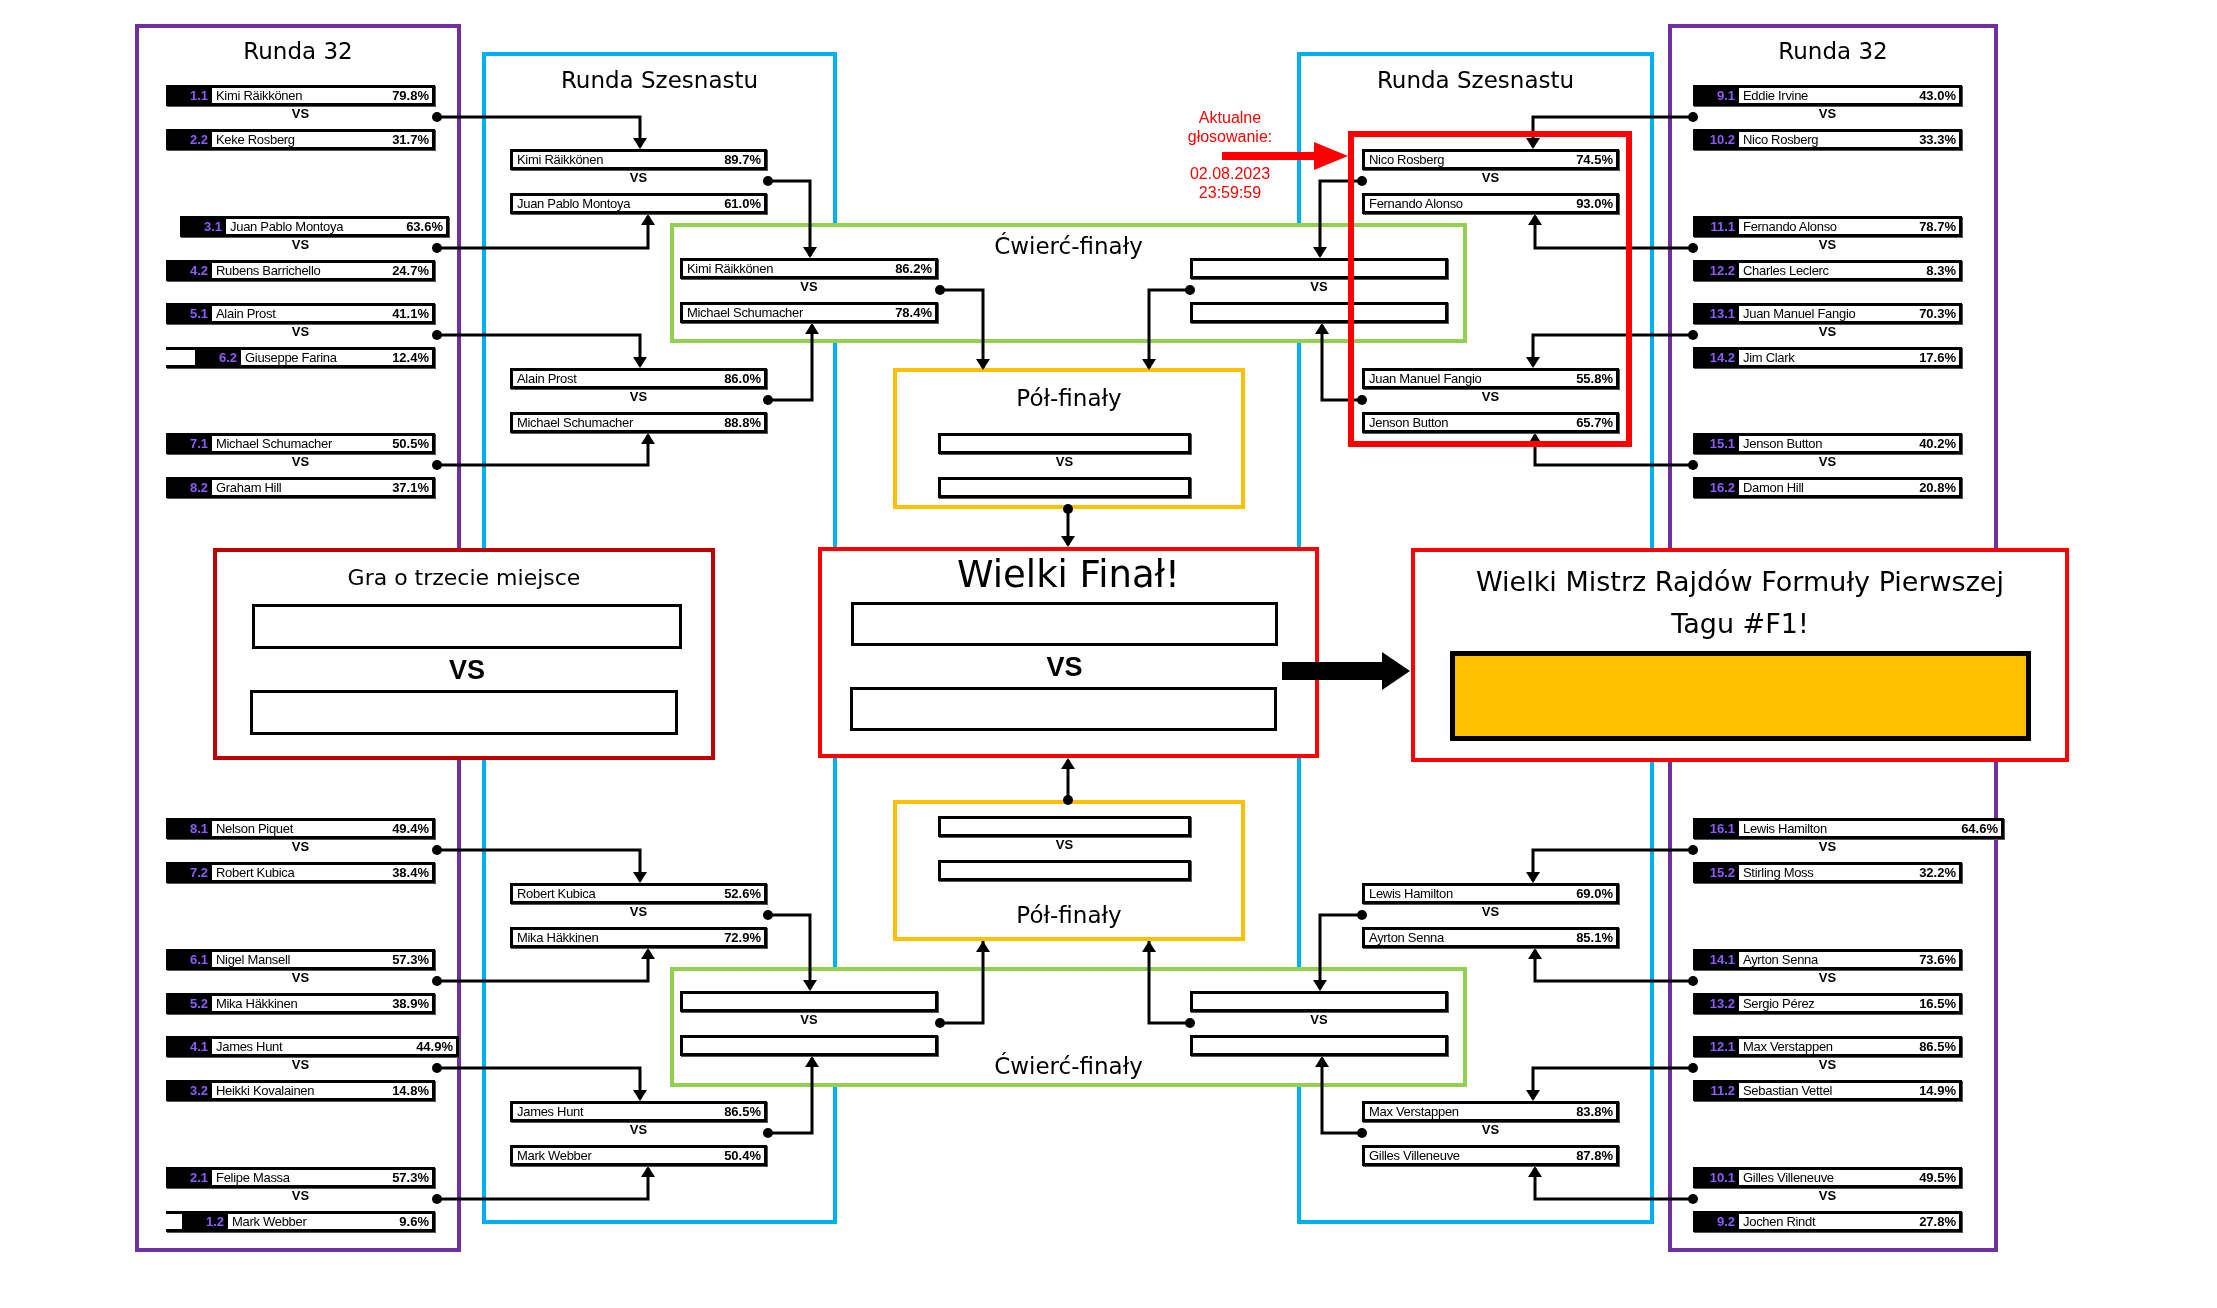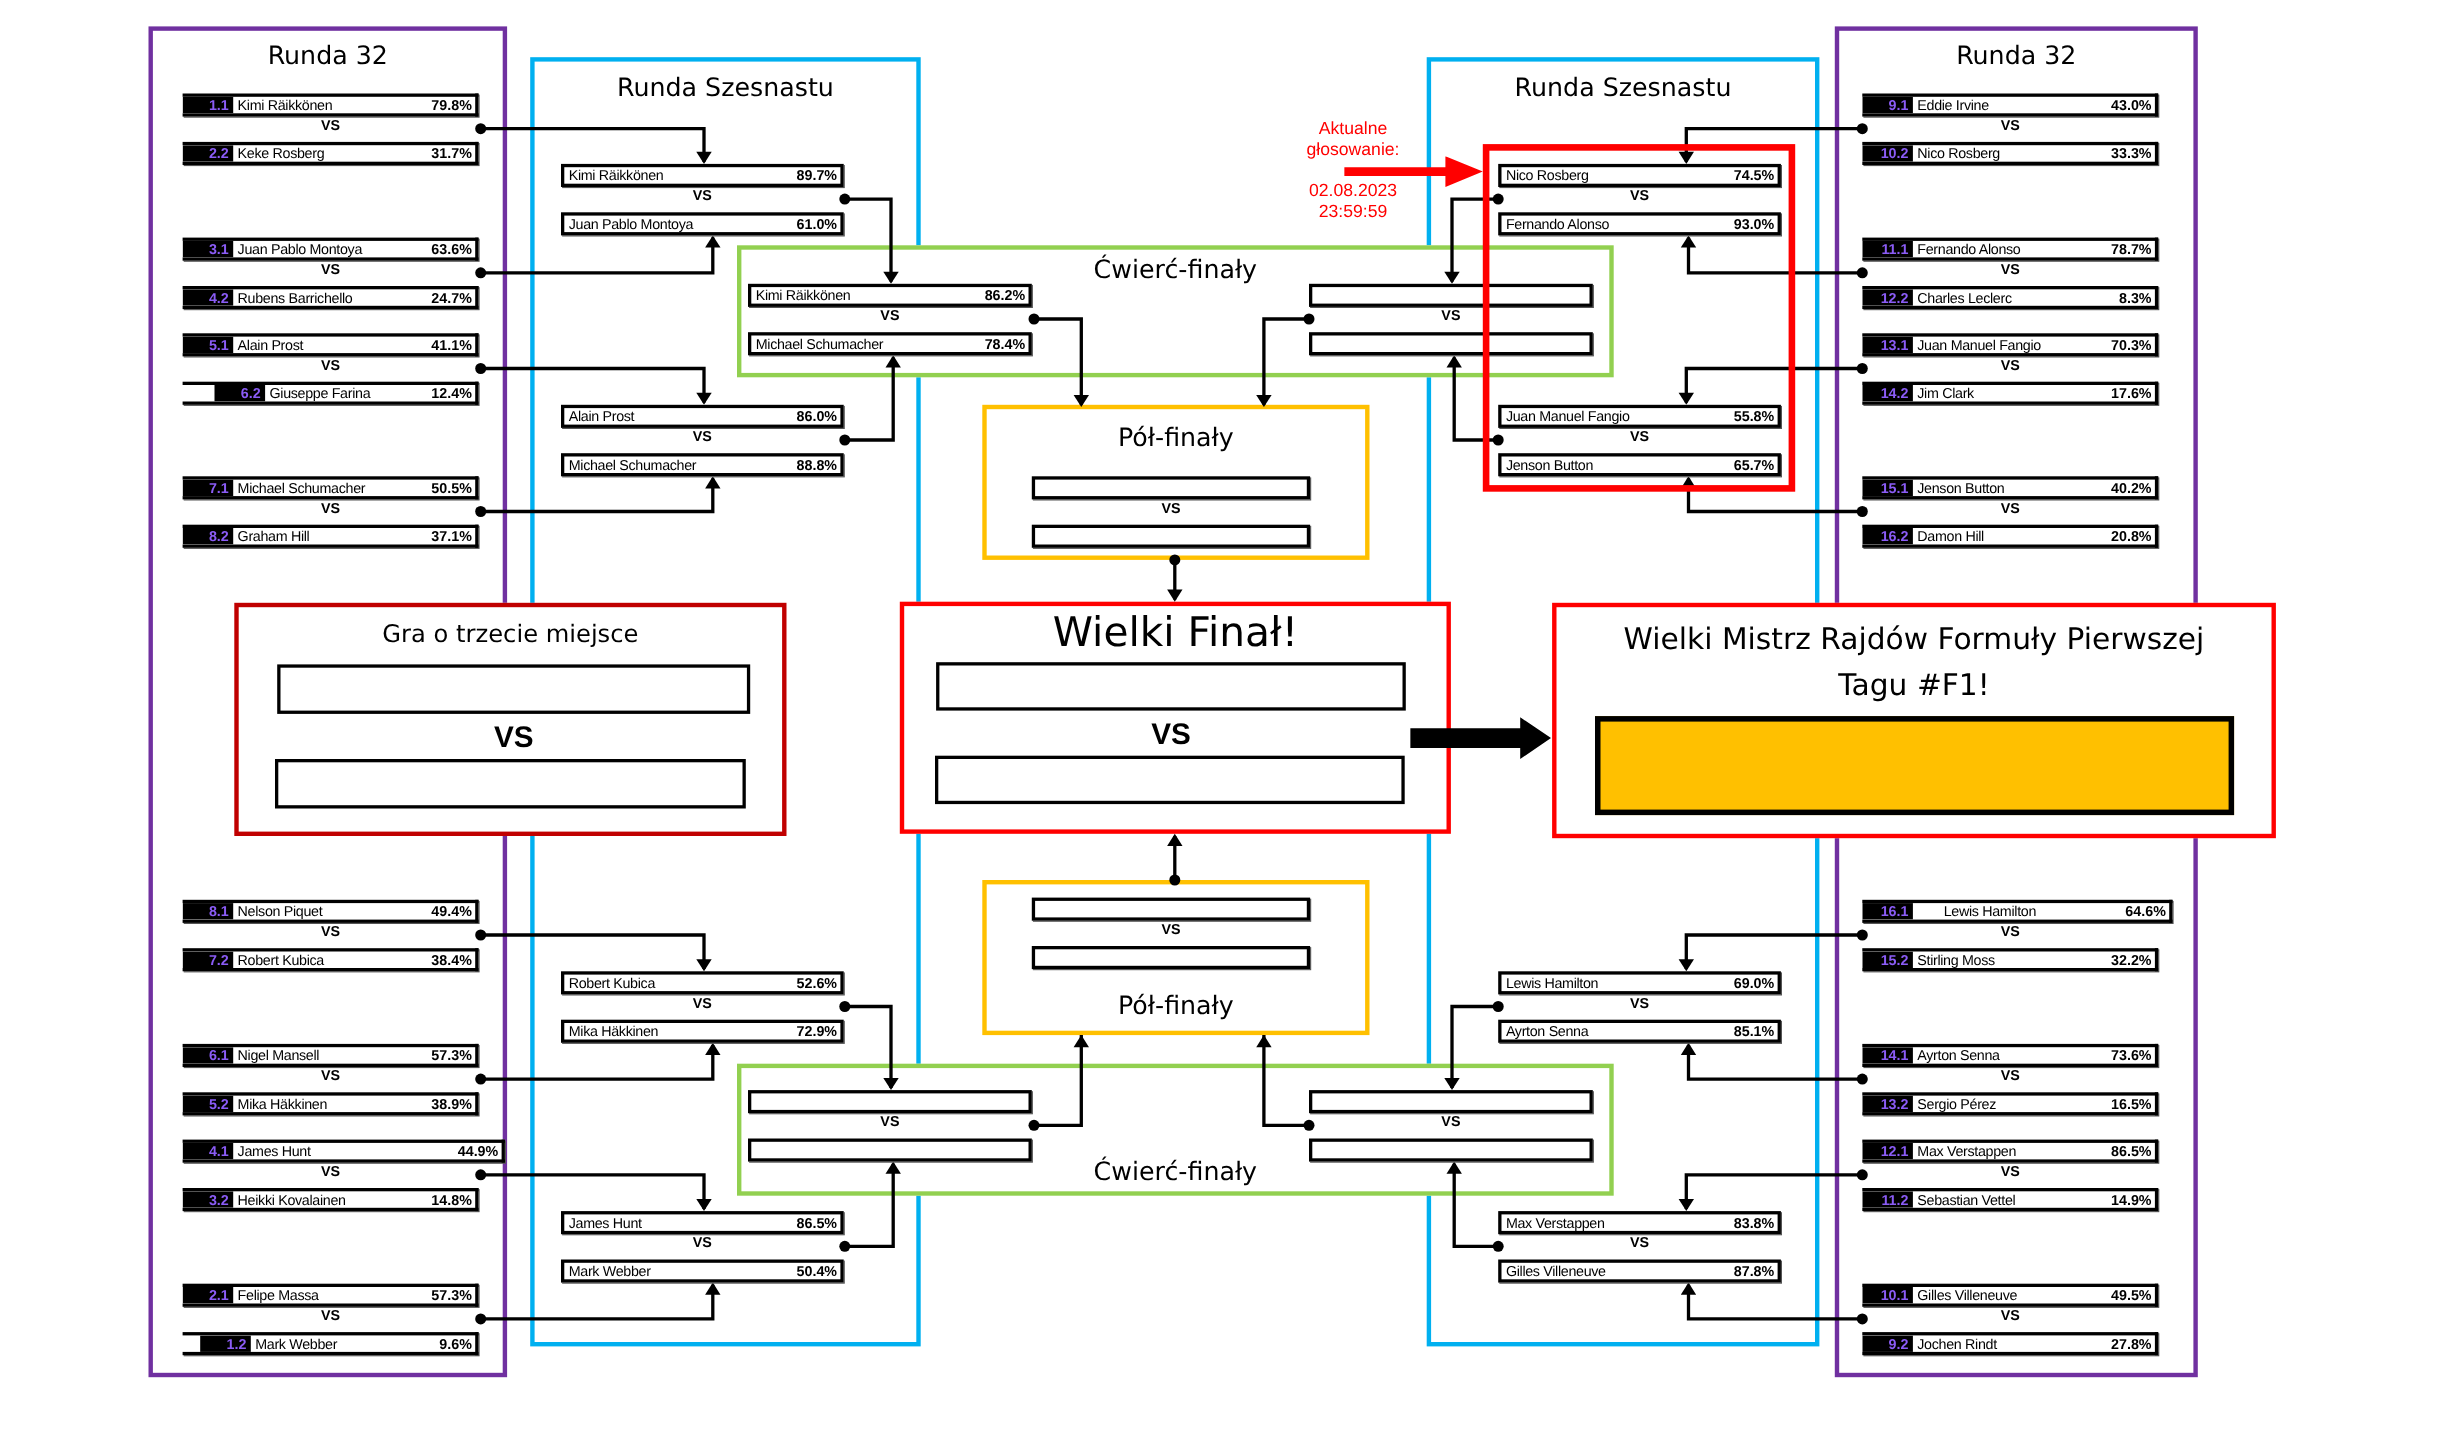--- a/index.html
+++ b/index.html
@@ -177,21 +177,21 @@
       <span class="seed" style="width: 46px;">1.1</span>
       <span class="name">Kimi Räikkönen</span>
       <span class="pct">79.8%</span>
     </div>
     <div class="vs" style="left: 166px; width: 269px; top: 106px;">VS</div>
     <div class="slot" style="left: 166px; top: 129px; width: 269px; border-left: 0px;">
       <span class="seed" style="width: 46px;">2.2</span>
       <span class="name">Keke Rosberg</span>
       <span class="pct">31.7%</span>
     </div>
-    <div class="slot" style="left: 166px; top: 216px; width: 269px; border-left: 0px;">
+    <div class="slot" style="left: 180px; top: 216px; width: 269px; border-left: 0px;">
       <span class="seed" style="width: 46px;">3.1</span>
       <span class="name">Juan Pablo Montoya</span>
       <span class="pct">63.6%</span>
     </div>
     <div class="vs" style="left: 166px; width: 269px; top: 237px;">VS</div>
     <div class="slot" style="left: 166px; top: 260px; width: 269px; border-left: 0px;">
       <span class="seed" style="width: 46px;">4.2</span>
       <span class="name">Rubens Barrichello</span>
       <span class="pct">24.7%</span>
     </div>
@@ -298,21 +298,21 @@
       <span class="seed" style="width: 46px;">15.1</span>
       <span class="name">Jenson Button</span>
       <span class="pct">40.2%</span>
     </div>
     <div class="vs" style="left: 1693px; width: 269px; top: 454px;">VS</div>
     <div class="slot" style="left: 1693px; top: 477px; width: 269px; border-left: 0px;">
       <span class="seed" style="width: 46px;">16.2</span>
       <span class="name">Damon Hill</span>
       <span class="pct">20.8%</span>
     </div>
-    <div class="slot" style="left: 1693px; top: 818px; width: 282px; border-left: 0px; gap: 24px;">
+    <div class="slot" style="left: 1693px; top: 818px; width: 311px; border-left: 0px;">
       <span class="seed" style="width: 46px;">16.1</span>
       <span class="name">Lewis Hamilton</span>
       <span class="pct">64.6%</span>
     </div>
     <div class="vs" style="left: 1693px; width: 269px; top: 839px;">VS</div>
     <div class="slot" style="left: 1693px; top: 862px; width: 269px; border-left: 0px;">
       <span class="seed" style="width: 46px;">15.2</span>
       <span class="name">Stirling Moss</span>
       <span class="pct">32.2%</span>
     </div>

